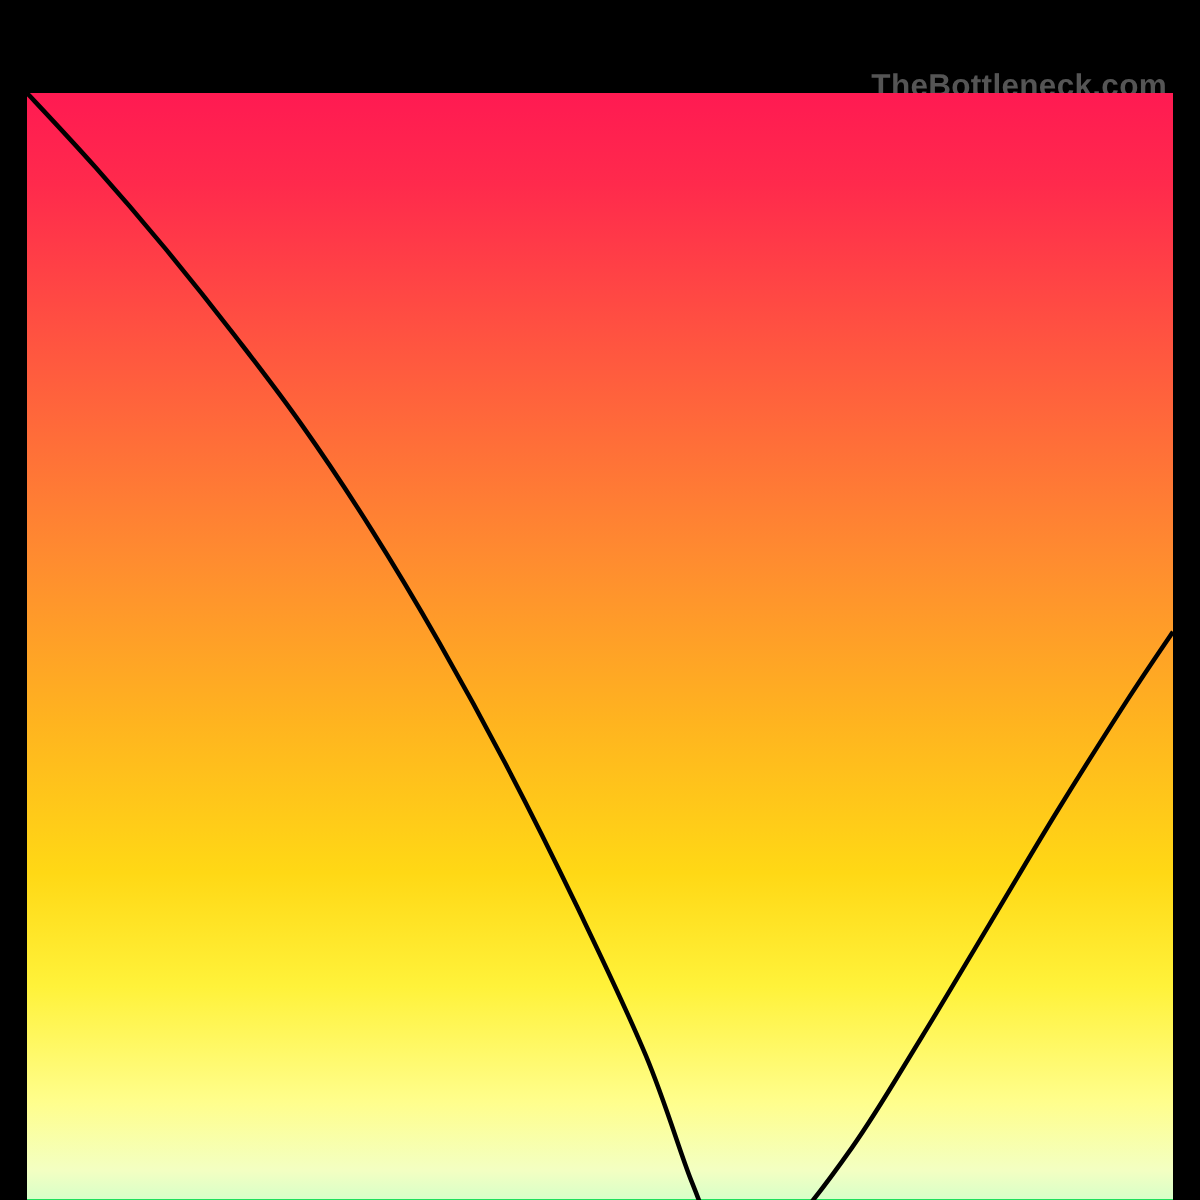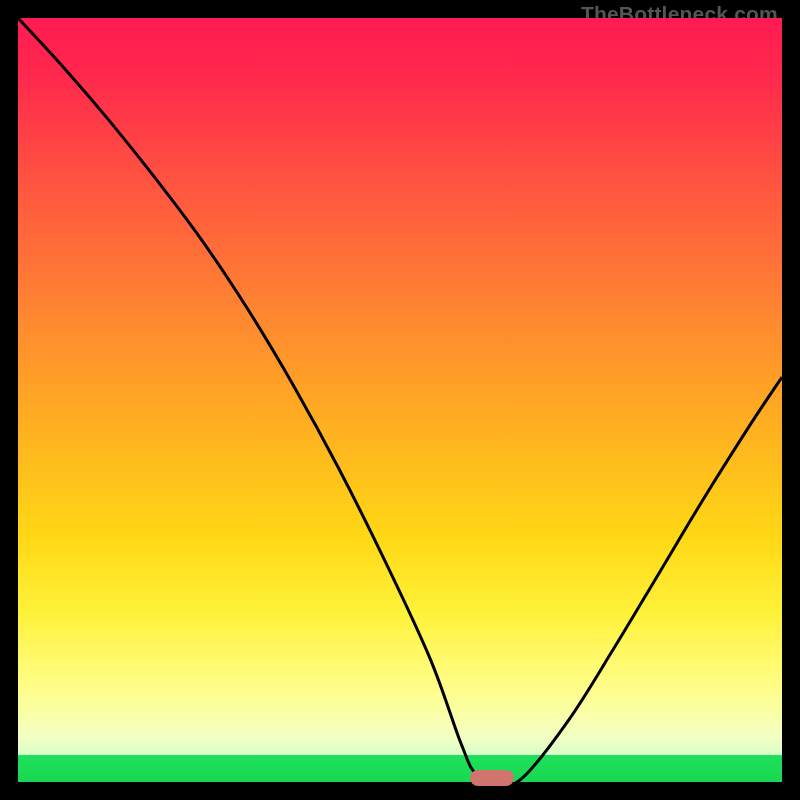--- a/index.html
+++ b/index.html
@@ -9,20 +9,21 @@
     height: 800px;
     overflow: hidden;
     background: #000;
     font-family: Arial, Helvetica, sans-serif;
   }
   .chart-wrap {
     position: relative;
     width: 800px;
     height: 617px;
     background: #000;
+    margin-top: 44px;
   }
   .plot-area {
     position: absolute;
     
     left: 18px;
     top: 18px;
     width: 764px;
     height: 764px;
   }
   .gradient-bg {

